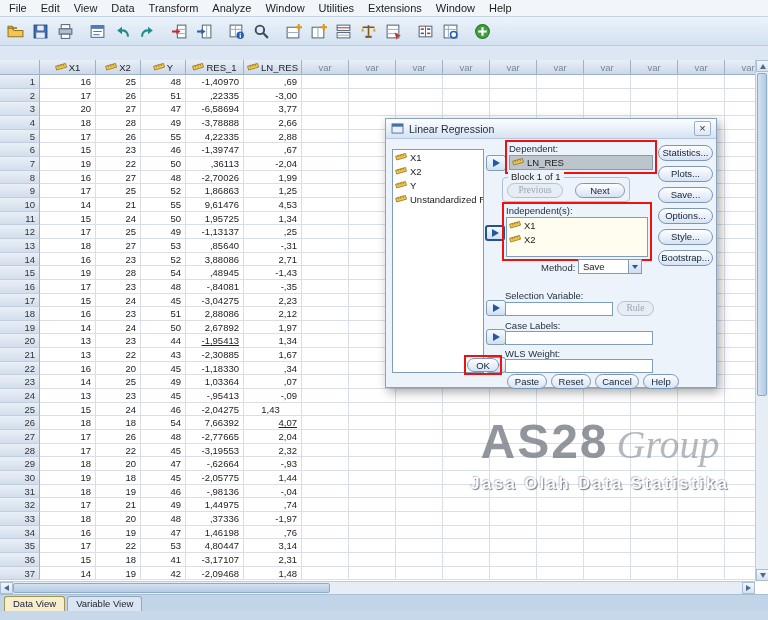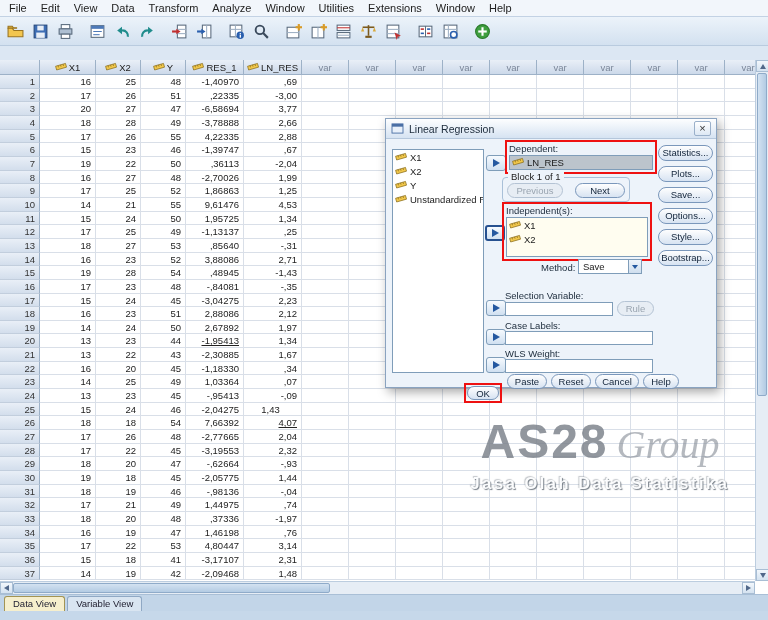--- a/index.html
+++ b/index.html
@@ -90,22 +90,22 @@
   .fld{background:#fff;border:1px solid #7f9db9;}
   .sel-label{position:absolute;left:119px;top:151px;}
   .sel-fld{position:absolute;left:119px;top:163px;width:108px;height:14px;}
   .rule-btn{position:absolute;left:231px;top:162px;width:37px;height:15px;}
   .case-label{position:absolute;left:119px;top:181px;}
   .case-fld{position:absolute;left:119px;top:192px;width:148px;height:14px;}
   .wls-label{position:absolute;left:119px;top:209px;}
   .wls-fld{position:absolute;left:119px;top:220px;width:148px;height:14px;}
 
   .btn{background:linear-gradient(#fefefe,#d7e3f2);border:1px solid #7a97bb;border-radius:8px;font-size:9.5px;height:15px;line-height:13px;text-align:center;color:#12243a;overflow:hidden;white-space:nowrap;}
-  .btn.disabled{color:#9aa5b1;background:#e7edf4;border-color:#b4c3d4;}
-  .ok-box{left:78px;top:244px;padding:1px;}
+  .btn.disabled{color:#9aa5b1;background:#e7edf4;border-color:#b4c3d4;font-family:Liberation Serif, serif;}
+  .ok-box{left:78px;top:216px;padding:1px;}
   .ok-btn{width:32px;height:14px;}
   .paste-btn{position:absolute;left:121px;top:235px;width:40px;}
   .reset-btn{position:absolute;left:165px;top:235px;width:40px;}
   .cancel-btn{position:absolute;left:209px;top:235px;width:44px;}
   .help-btn{position:absolute;left:257px;top:235px;width:36px;}
   .side{position:absolute;left:272px;width:55px;height:16px;line-height:14px;}
   .s1{top:6px;} .s2{top:27px;} .s3{top:48px;} .s4{top:69px;} .s5{top:90px;} .s6{top:111px;}
 
   
   .tabs{position:absolute;left:0;right:0;bottom:9px;height:17px;background:#c2d5e8;border-top:1px solid #a9bfd6;display:flex;align-items:flex-end;padding-left:4px;gap:2px;}

